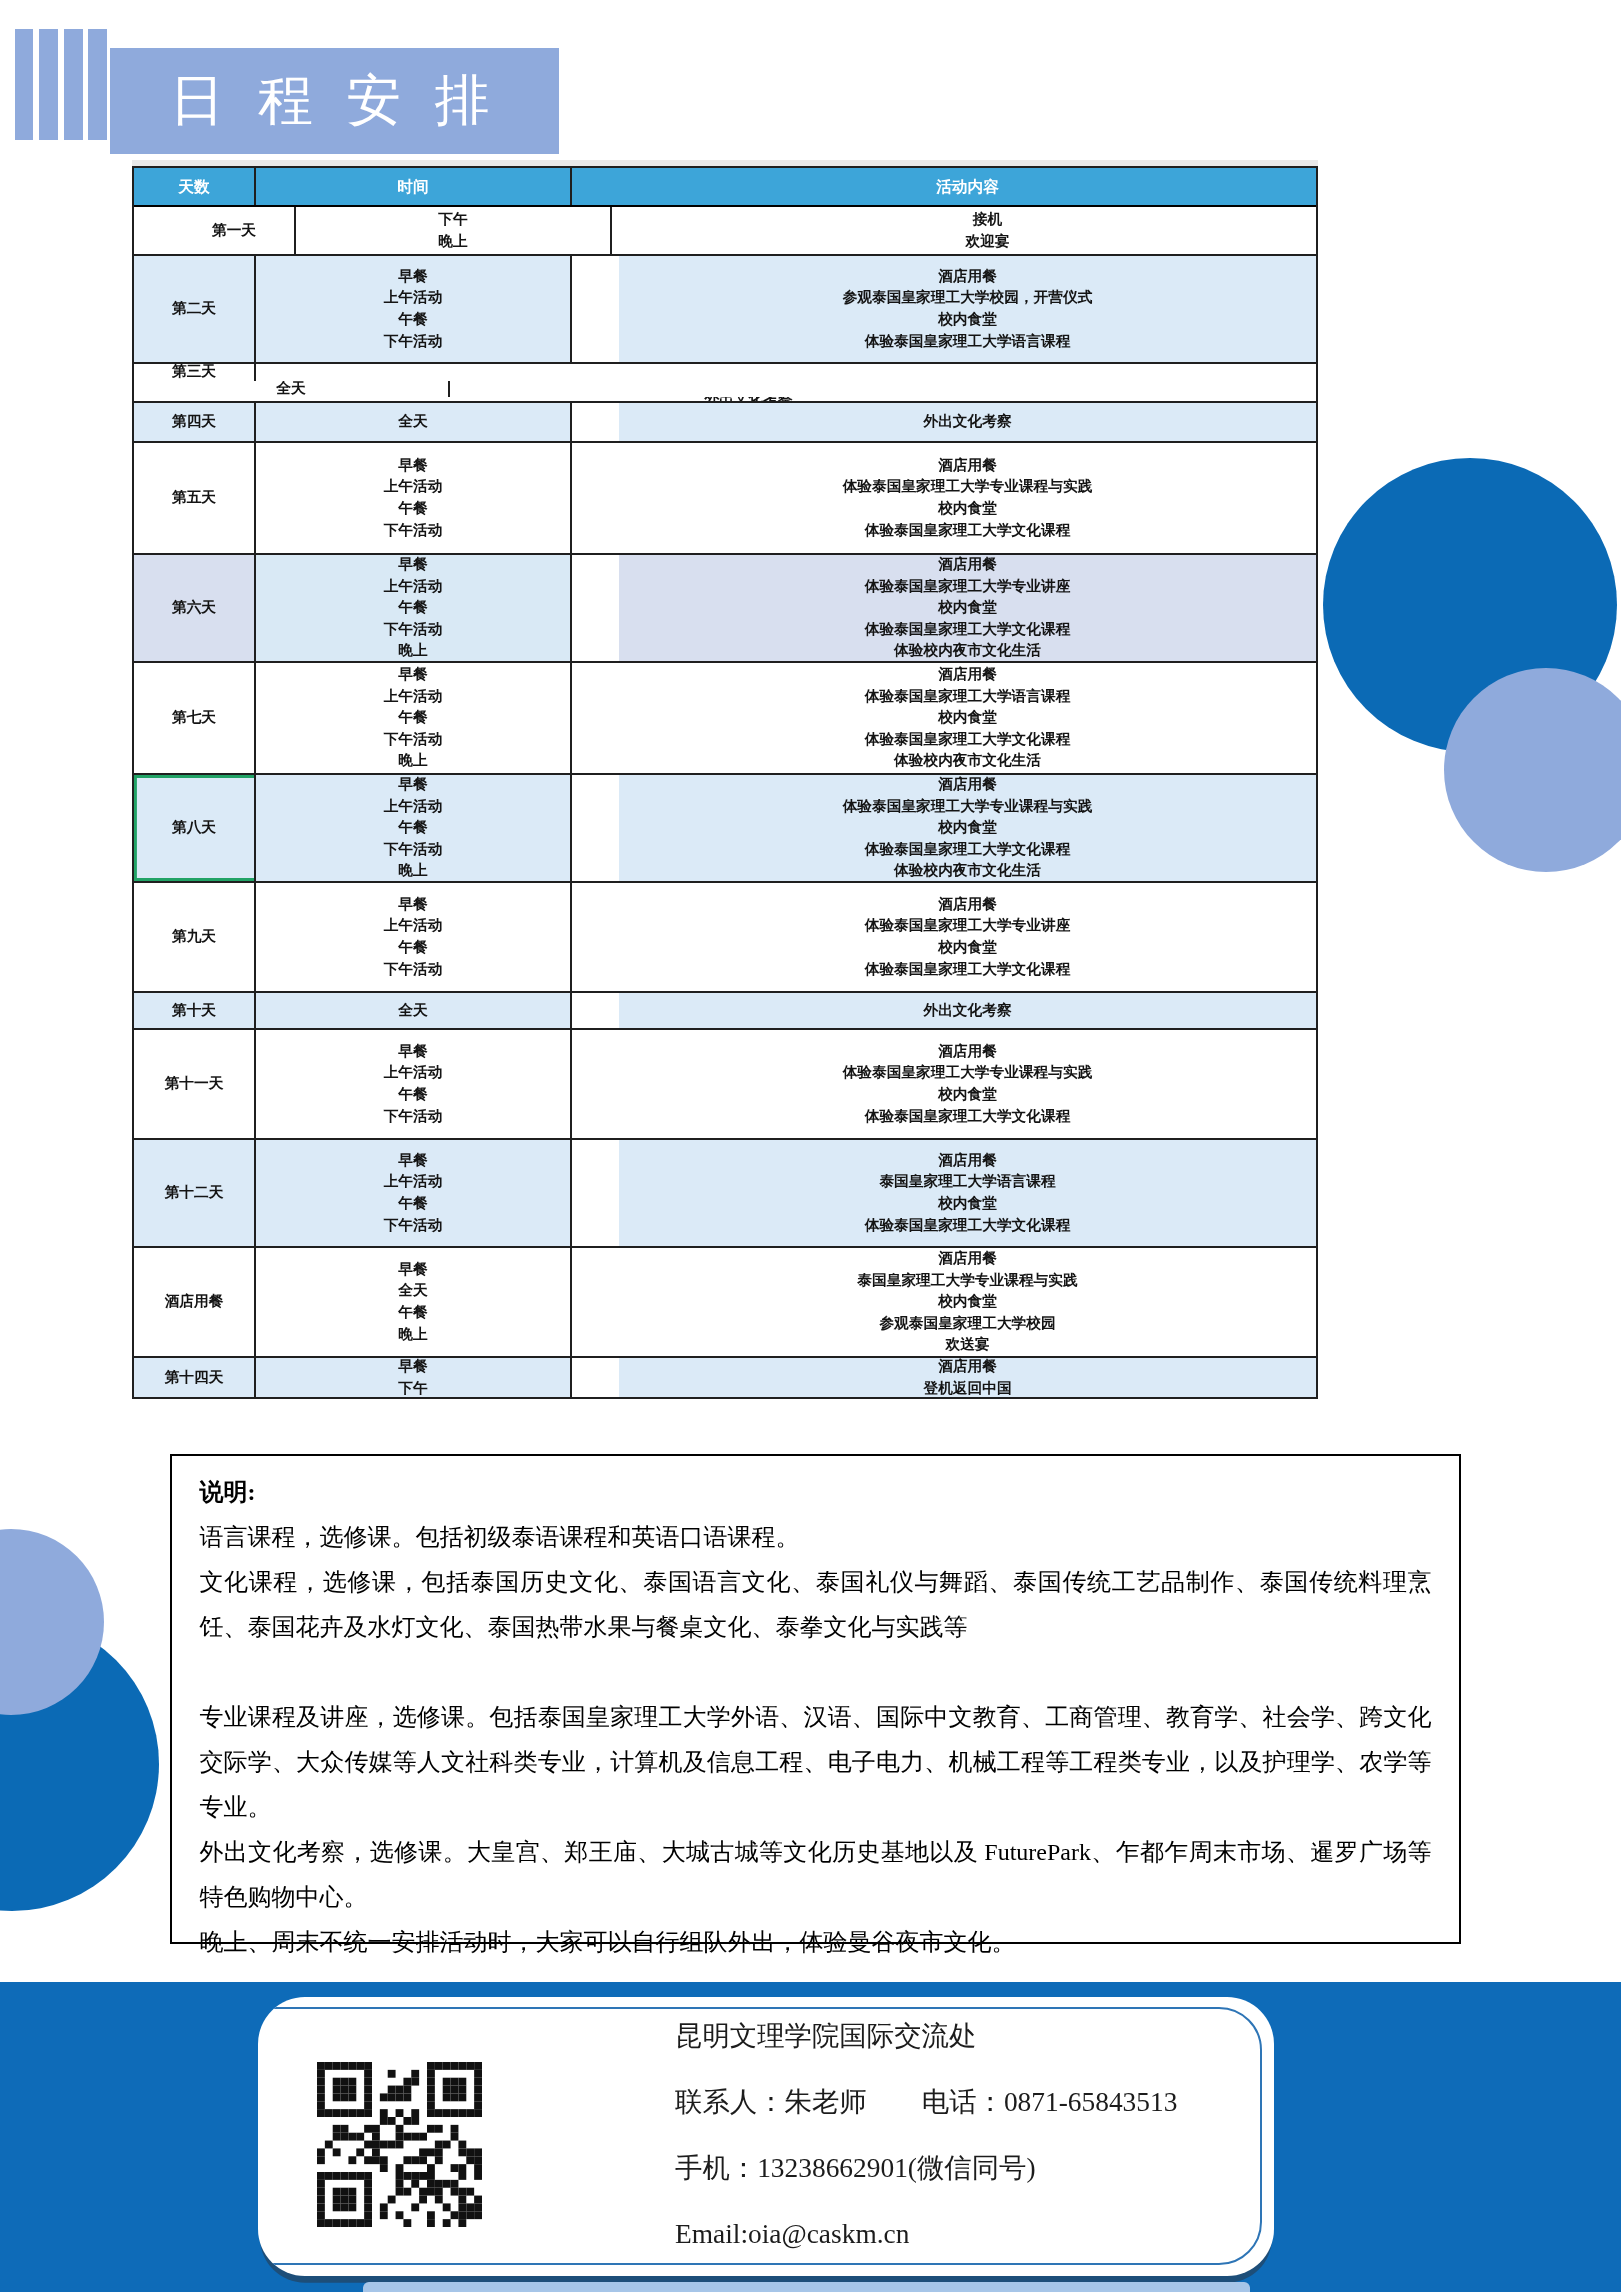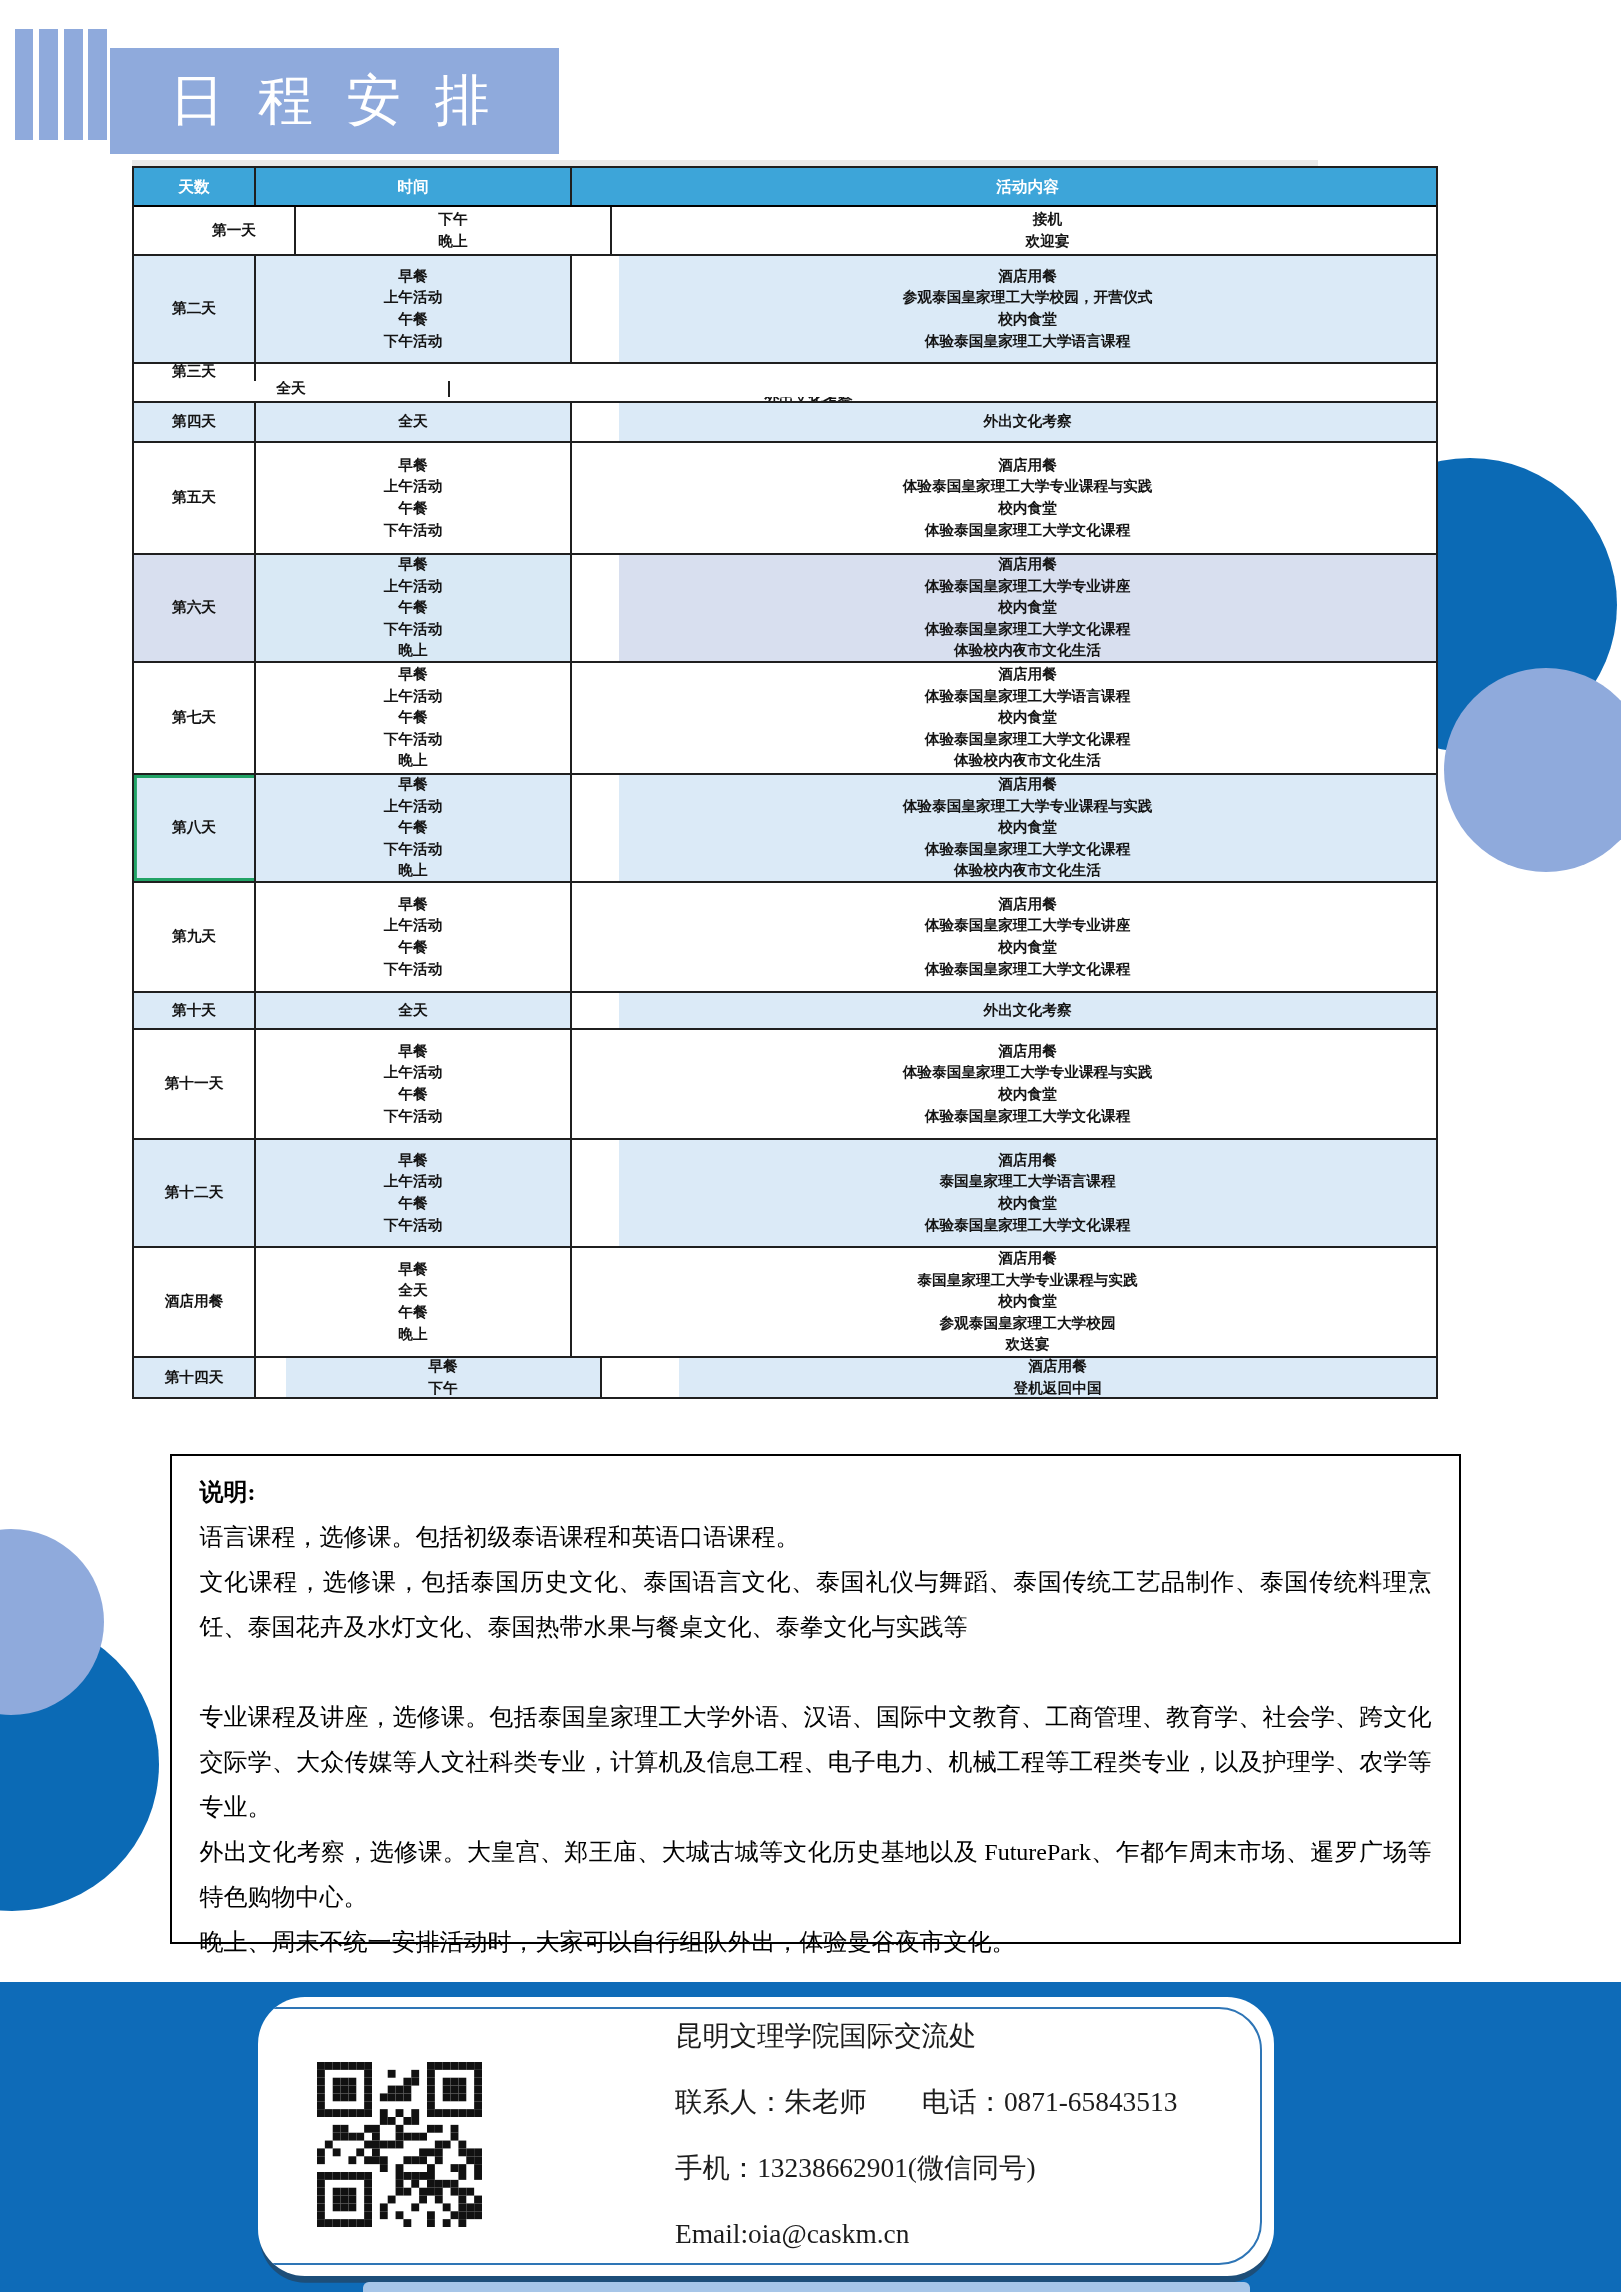--- a/index.html
+++ b/index.html
@@ -14,24 +14,24 @@
 
   
   .circle{position:absolute;border-radius:50%;}
   .c-r-big{left:1323px;top:458px;width:294px;height:294px;background:#0b6ab5;z-index:1;}
   .c-r-small{left:1444px;top:668px;width:204px;height:204px;background:#8faadc;z-index:2;}
   .c-l-big{left:-135px;top:1617px;width:294px;height:294px;background:#0b6ab5;z-index:1;}
   .c-l-small{left:-82px;top:1529px;width:186px;height:186px;background:#8faadc;z-index:2;}
 
   
   .table-top-strip{position:absolute;left:132px;top:160px;width:1186px;height:5.9px;background:#e9e9e9;}
-  .sched{position:absolute;left:132px;top:166px;width:1306px;border:2px solid #1f1f1f;z-index:3;
+  .sched{position:absolute;left:132px;top:166px;width:1186px;border:2px solid #1f1f1f;z-index:3;
          box-sizing:border-box;background:#fff;}
   .t-row{display:flex;border-bottom:2.9px solid #1f1f1f;overflow:hidden;box-sizing:border-box;}
-  .t-row:last-child{border-bottom:none;gap:30px;}
+  .t-row:last-child{border-bottom:none;}
   .cell{box-sizing:border-box;display:flex;flex-direction:column;align-items:center;justify-content:center;
         text-align:center;border-right:2px solid #1f1f1f;font-size:14.7px;font-weight:700;color:#141414;
         line-height:21.6px;padding:2px 3.9px;overflow:hidden;}
   .cell:last-child{border-right:none;}
   .c-day{width:122px;}
   .c-time{width:316px;}
   .c-act{flex:1;margin-left:47px;}
   .t-head{background:#3da5d9;border-bottom:2.9px solid #000;}
   .t-head .cell{color:#fff;font-size:15.7px;background:#3da5d9;height:37px;}
   .row-white .cell{background:#ffffff;}

